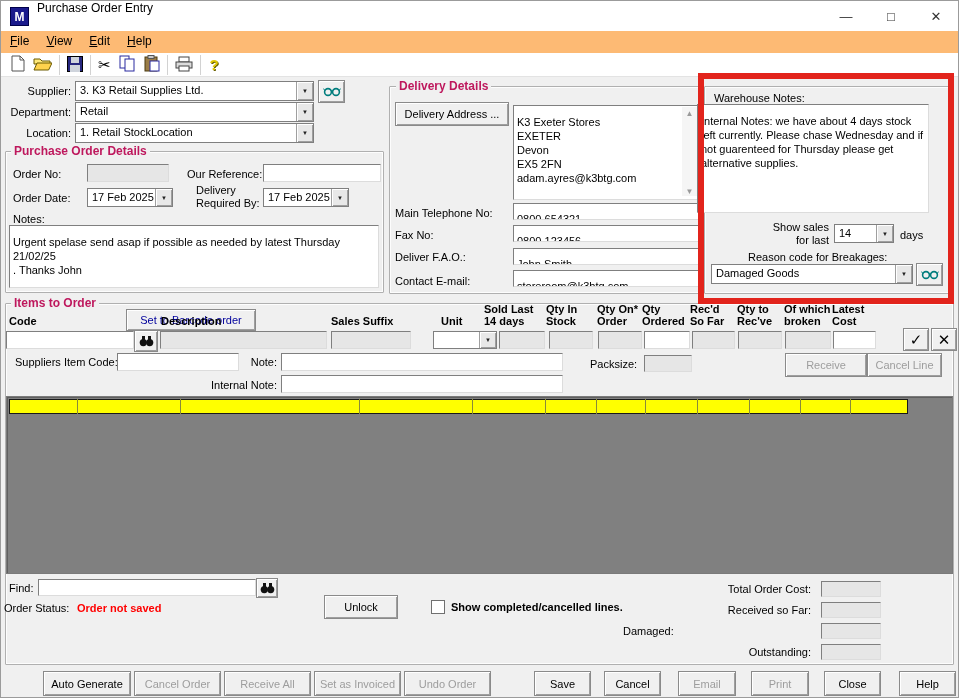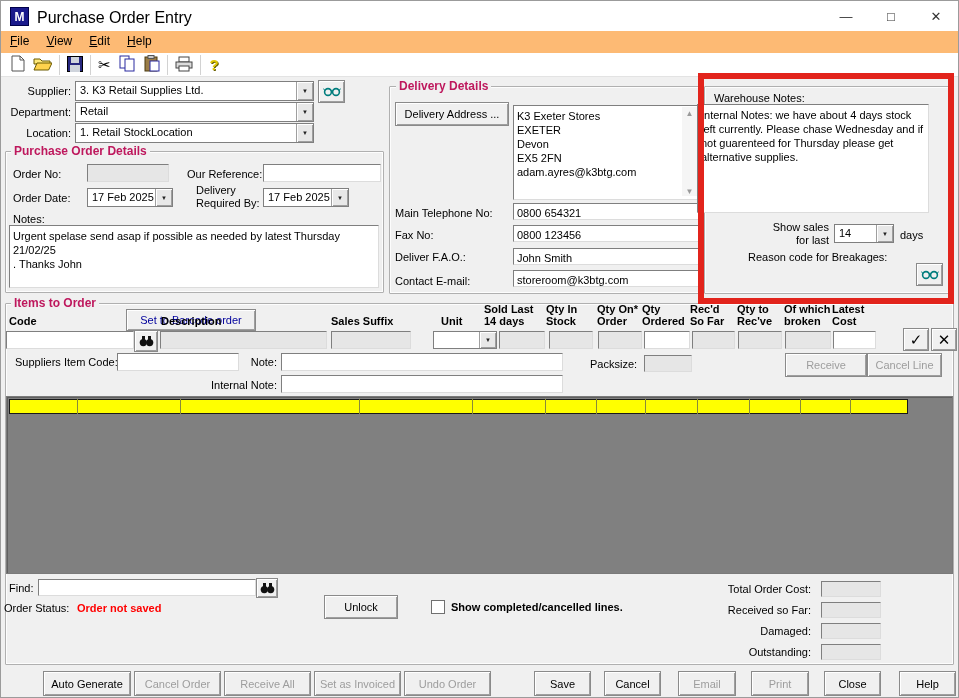--- a/index.html
+++ b/index.html
@@ -7,21 +7,21 @@
     position:relative;width:957px;height:696px;background:#f0f0f0;
     border:1px solid #9b9b9b;font-family:"Liberation Sans",sans-serif;
     font-size:11px;color:#000;overflow:hidden;
   }
   .abs{position:absolute;}
   .lbl{font-size:11px;white-space:nowrap;}
   .blue-title{color:#be185d;font-weight:bold;font-size:12px;background:#f0f0f0;padding:0 3px;}
   .group{border:1px solid #b0b0b0;box-shadow:inset 0 0 0 1px #fdfdfd;border-radius:1px;}
   .sunken{background:#fff;border:1px solid;border-color:#7f7f7f #dcdcdc #dcdcdc #7f7f7f;overflow:hidden;}
   .sunken.disabled{background:#e6e6e6;}
-  .fieldtext{padding:3px 3px;font-size:11px;line-height:14px;white-space:pre-line;}
+  .fieldtext{padding:9px 3px;font-size:11px;line-height:14px;white-space:pre-line;}
   .btn{
     background:#f0f0f0;border:1px solid #8a8a8a;
     box-shadow:inset 1px 1px 0 #ffffff,inset -1px -1px 0 #9f9f9f;
     display:flex;align-items:center;justify-content:center;
     font-size:11px;cursor:pointer;white-space:nowrap;
   }
   .btn.disabled{color:#9d9d9d;cursor:default;}
   .combo{display:flex;background:#fff;border:1px solid #7f7f7f;align-items:stretch;}
   .combo .ctext{flex:1;padding:1px 4px;font-size:11px;line-height:15px;white-space:nowrap;overflow:hidden;}
   .combo .carrow{
@@ -40,21 +40,21 @@
 </style>
 </head>
 <body>
 
 <div id="window">
 
   <div class="abs" style="left:0;top:0;width:957px;height:30px;background:#ffffff;">
     <div class="abs" style="left:9px;top:6px;width:17px;height:17px;background:#1a1a8c;border:1px solid #00004a;color:#fff;font-weight:bold;font-size:12px;display:flex;align-items:center;justify-content:center;">
         <span>M</span>
       </div>
-    <div class="abs lbl" style="left:36px;top:8px;font-size:16px;">Purchase Order Entry</div>
+    <div class="abs lbl" style="left:36px;top:0;font-size:12px;">Purchase Order Entry</div>
     <div class="abs titlebtn" style="left:823px;top:1px;">—</div>
     <div class="abs titlebtn" style="left:868px;top:1px;">□</div>
     <div class="abs titlebtn" style="left:913px;top:1px;">✕</div>
   </div>
 
   <div class="abs" style="left:0;top:30px;width:957px;height:22px;background:#fdba74;">
     <span class="menu-item" style="margin-left:2px;">File</span>
     <span class="menu-item">View</span>
     <span class="menu-item">Edit</span>
     <span class="menu-item">Help</span>
@@ -201,20 +201,24 @@
     <div>Show sales</div>
     <div>for last</div>
   </div>
   <div class="abs combo" style="left:833px;top:223px;width:58px;height:17px;">
     <span class="ctext">14</span>
       <span class="carrow">▼</span>
   </div>
   <div class="abs lbl" style="left:899px;top:228px;">days</div>
 
   <div class="abs lbl" style="left:733px;top:250px;margin-left:14px;">Reason code for Breakages:</div>
+  <div class="abs combo" style="left:710px;top:263px;width:200px;height:18px;">
+    <span class="ctext">Damaged Goods</span>
+      <span class="carrow">▼</span>
+  </div>
   <div class="abs btn" style="left:915px;top:262px;width:25px;height:21px;">
     <svg width="18" height="11">
         <circle cx="5" cy="6" r="3.4" fill="none" stroke="#007d7d" stroke-width="1.6"></circle>
         <circle cx="13" cy="6" r="3.4" fill="none" stroke="#007d7d" stroke-width="1.6"></circle>
         <path d="M8.4 6h1.2 M1.6 4.4 L.6 2.6 M16.4 4.4 l1-1.8" stroke="#007d7d" fill="none"></path>
       </svg>
   </div>
 
   <div class="abs" style="left:697px;top:72px;width:244px;height:219px;border:6px solid #e2241c;z-index:50;pointer-events:none;"></div>
 
@@ -328,21 +332,21 @@
 
   <div class="abs btn" style="left:323px;top:594px;width:72px;height:22px;">Unlock</div>
 
   <div class="abs checkbox" style="left:430px;top:599px;"></div>
   <div class="abs lbl" style="left:450px;top:600px;font-weight:bold;">Show completed/cancelled lines.</div>
 
   <div class="abs lbl" style="left:622px;top:582px;width:188px;text-align:right;">Total Order Cost:</div>
   <div class="abs sunken disabled" style="left:820px;top:580px;width:58px;height:14px;"></div>
   <div class="abs lbl" style="left:622px;top:603px;width:188px;text-align:right;">Received so Far:</div>
   <div class="abs sunken disabled" style="left:820px;top:601px;width:58px;height:14px;"></div>
-  <div class="abs lbl" style="left:622px;top:624px;width:188px;text-align:right;">Damaged:</div>
+  <div class="abs lbl" style="left:622px;top:624px;width:188px;text-align:left;">Damaged:</div>
   <div class="abs sunken disabled" style="left:820px;top:622px;width:58px;height:14px;"></div>
   <div class="abs lbl" style="left:622px;top:645px;width:188px;text-align:right;">Outstanding:</div>
   <div class="abs sunken disabled" style="left:820px;top:643px;width:58px;height:14px;"></div>
 
   <div class="abs btn" style="left:42px;top:670px;width:86px;height:23px;">Auto Generate</div>
   <div class="abs btn disabled" style="left:133px;top:670px;width:85px;height:23px;">Cancel Order</div>
   <div class="abs btn disabled" style="left:223px;top:670px;width:85px;height:23px;">Receive All</div>
   <div class="abs btn disabled" style="left:313px;top:670px;width:85px;height:23px;">Set as Invoiced</div>
   <div class="abs btn disabled" style="left:403px;top:670px;width:85px;height:23px;">Undo Order</div>
   <div class="abs btn" style="left:533px;top:670px;width:55px;height:23px;">Save</div>

